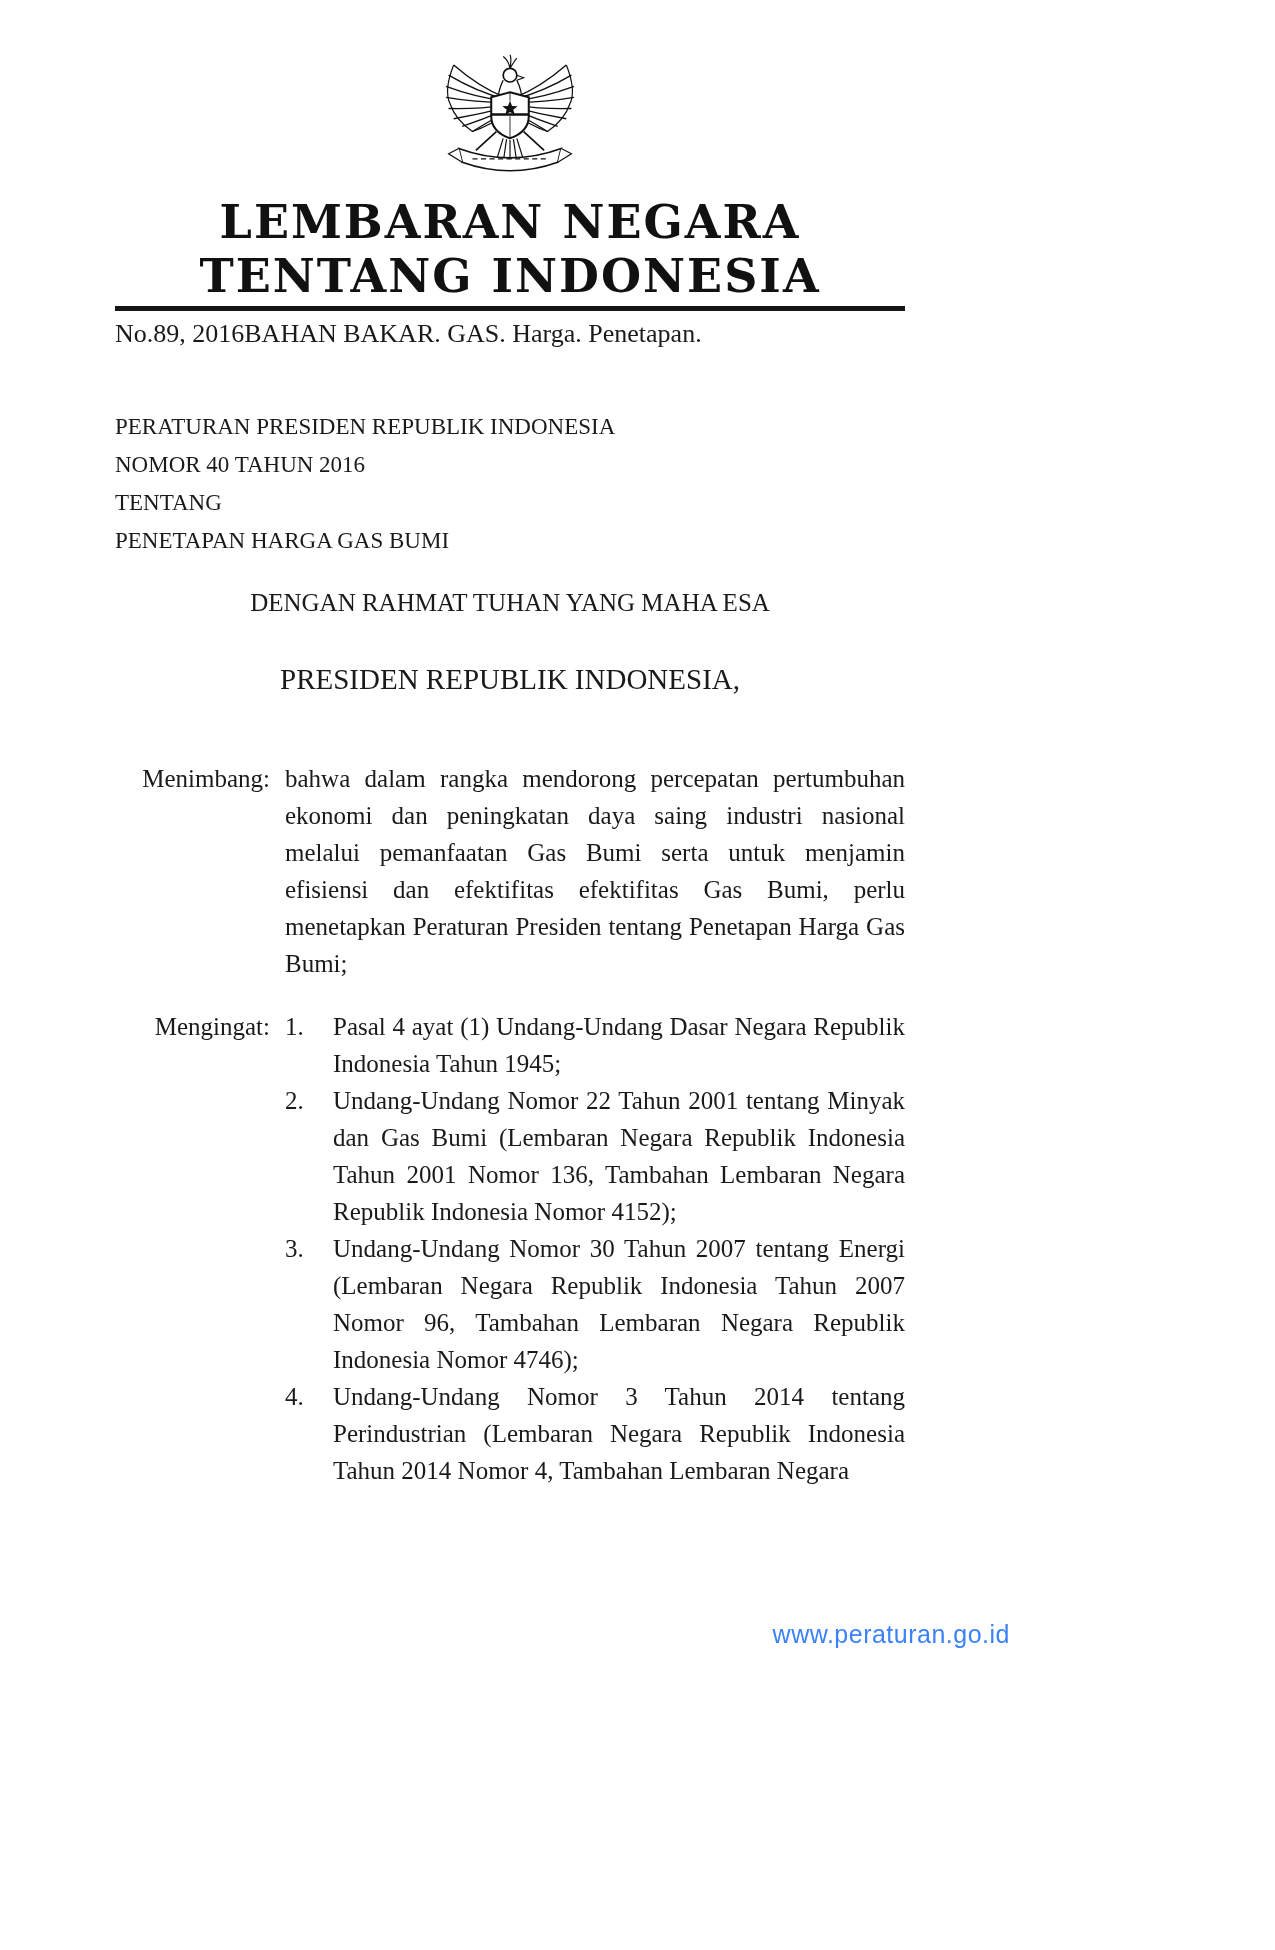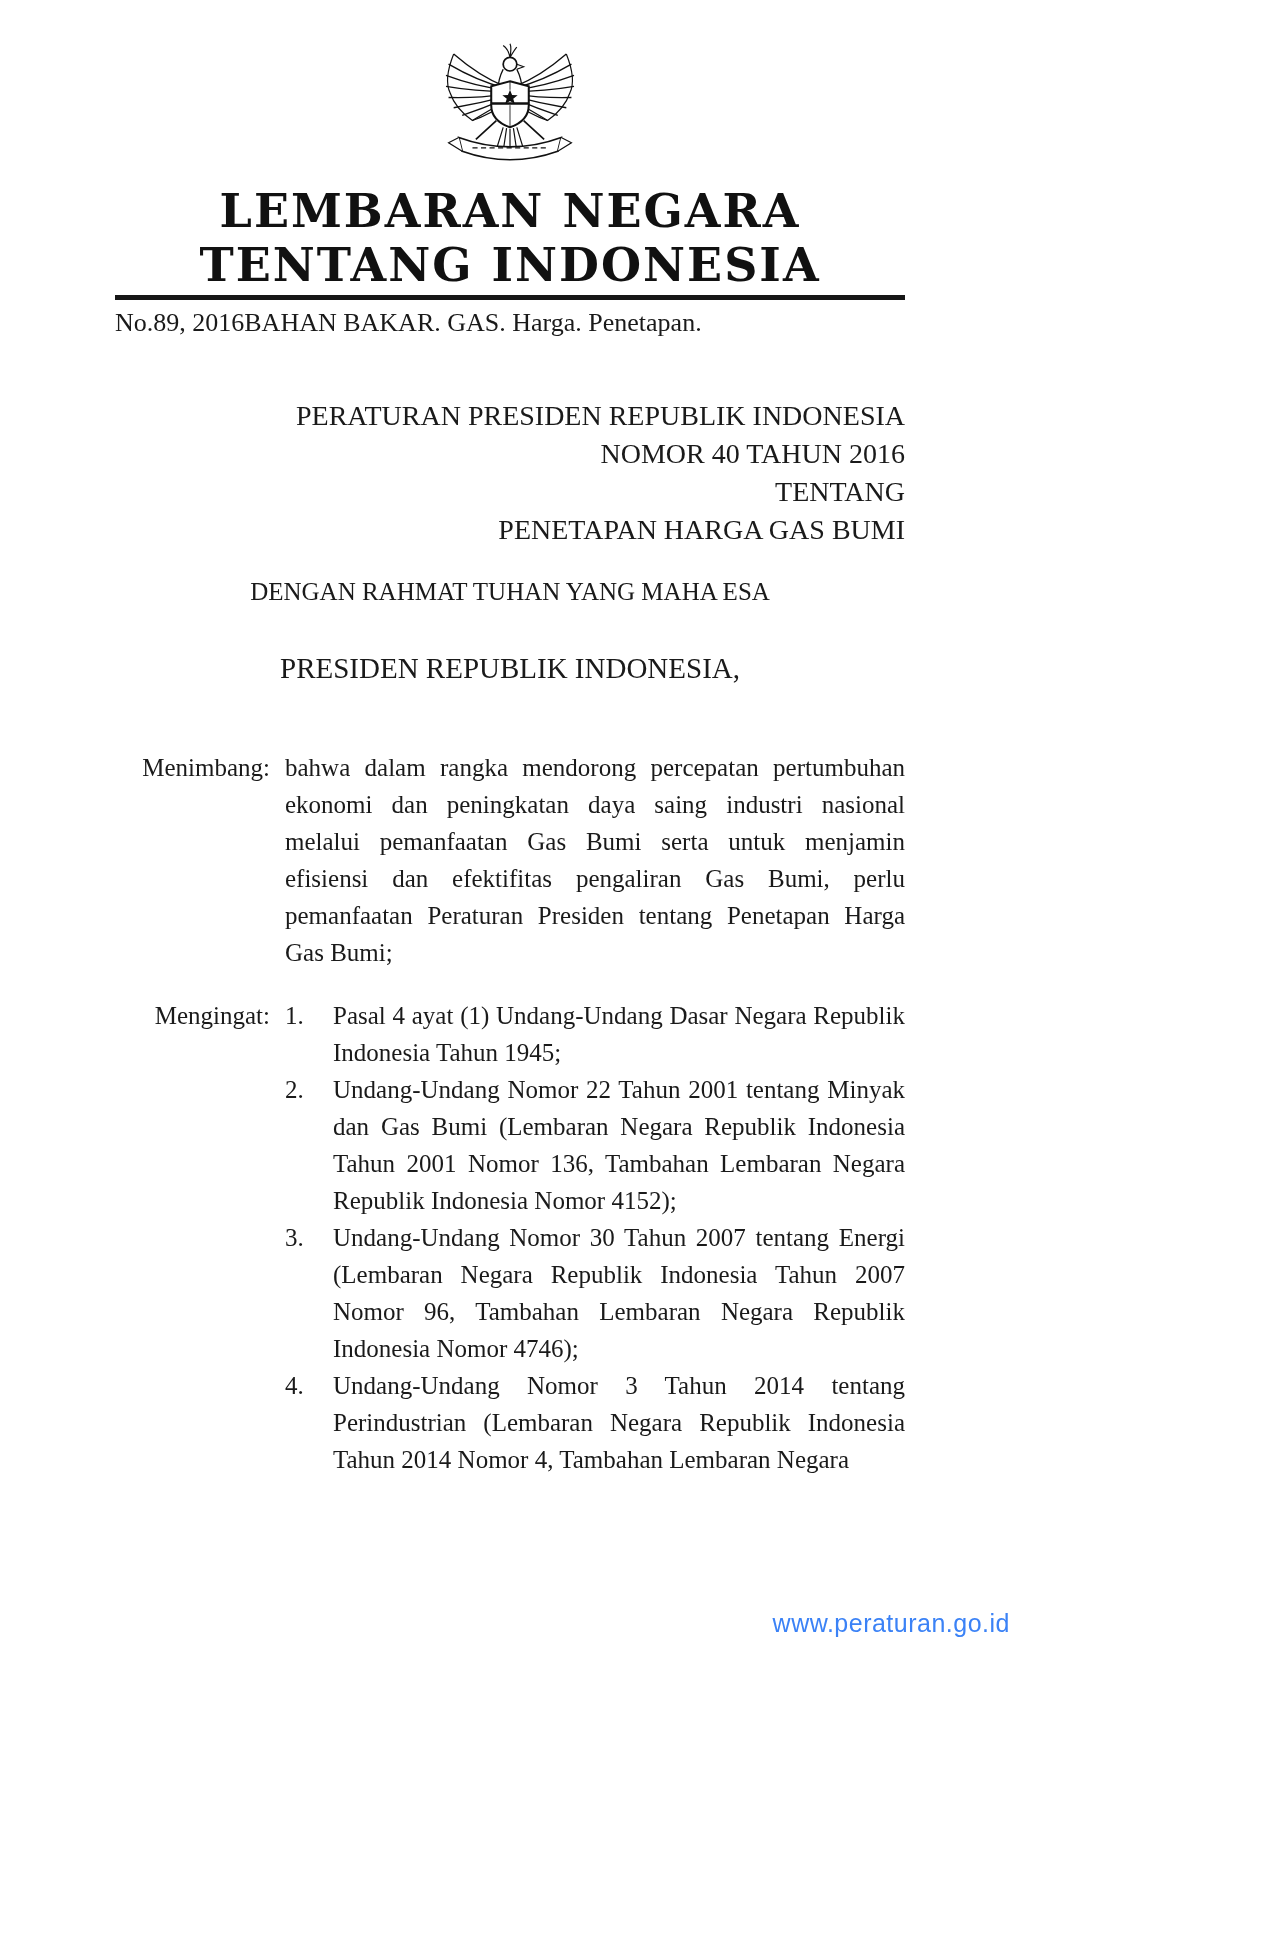--- a/index.html
+++ b/index.html
@@ -8,20 +8,21 @@
     background: #ffffff;
   }
   .page {
     position: relative;
     width: 1275px;
     height: 1663px;
     background: #ffffff;
     font-family: "Liberation Serif", serif;
     color: #1a1a1a;
     overflow: hidden;
+    margin-top: 11px;
   }
   .content {
     position: absolute;
     left: 115px;
     top: 0;
     width: 790px;
   }
   .emblem-wrap {
     margin-top: 42px;
     height: 128px;
@@ -46,22 +47,22 @@
   }
   .header-row {
     margin-top: 7px;
     display: flex;
     align-items: baseline;
     font-size: 26px;
     line-height: 32px;
   }
   .doc-head {
     margin-top: 58px;
-    text-align: right;
-    font-size: 28px;
+    text-align: left;
+    font-size: 23px;
     line-height: 38px;
   }
   .invocation {
     margin-top: 24px;
     text-align: center;
     font-size: 25px;
     line-height: 38px;
   }
   .authority {
     margin-top: 38px;
@@ -153,21 +154,21 @@
       <div>TENTANG</div>
       <div>PENETAPAN HARGA GAS BUMI</div>
     </div>
 
     <div class="invocation">DENGAN RAHMAT TUHAN YANG MAHA ESA</div>
     <div class="authority">PRESIDEN REPUBLIK INDONESIA,</div>
 
     <div class="clause menimbang">
       <span class="label">Menimbang</span>
       <span class="colon">:</span>
-      <span class="text">bahwa dalam rangka mendorong percepatan pertumbuhan ekonomi dan peningkatan daya saing industri nasional melalui pemanfaatan Gas Bumi serta untuk menjamin efisiensi dan efektifitas pengaliran Gas Bumi, perlu pemanfaatan Peraturan Presiden tentang Penetapan Harga Gas Bumi;</span>
+      <span class="text">bahwa dalam rangka mendorong percepatan pertumbuhan ekonomi dan peningkatan daya saing industri nasional melalui pemanfaatan Gas Bumi serta untuk menjamin efisiensi dan efektifitas efektifitas Gas Bumi, perlu menetapkan Peraturan Presiden tentang Penetapan Harga Gas Bumi;</span>
     </div>
 
     <div class="clause mengingat">
       <span class="label">Mengingat</span>
       <span class="colon">:</span>
       <div class="list">
 
         <div class="list-item">
           <span class="num">1.</span>
           <span class="txt">Pasal 4 ayat (1) Undang-Undang Dasar Negara Republik Indonesia Tahun 1945;</span>

